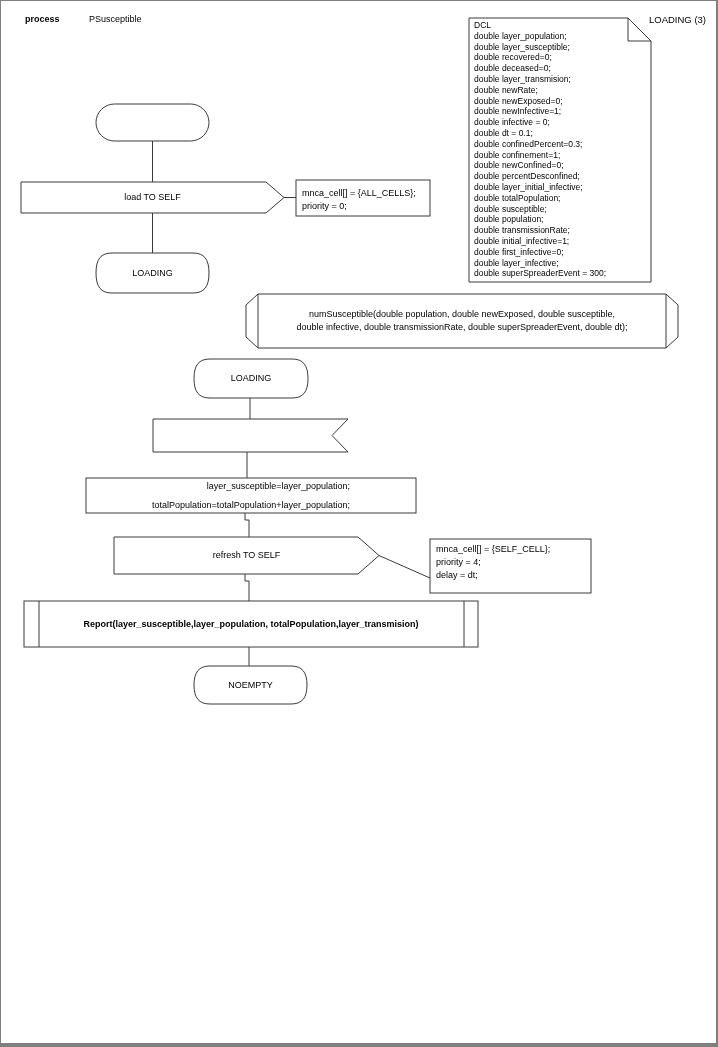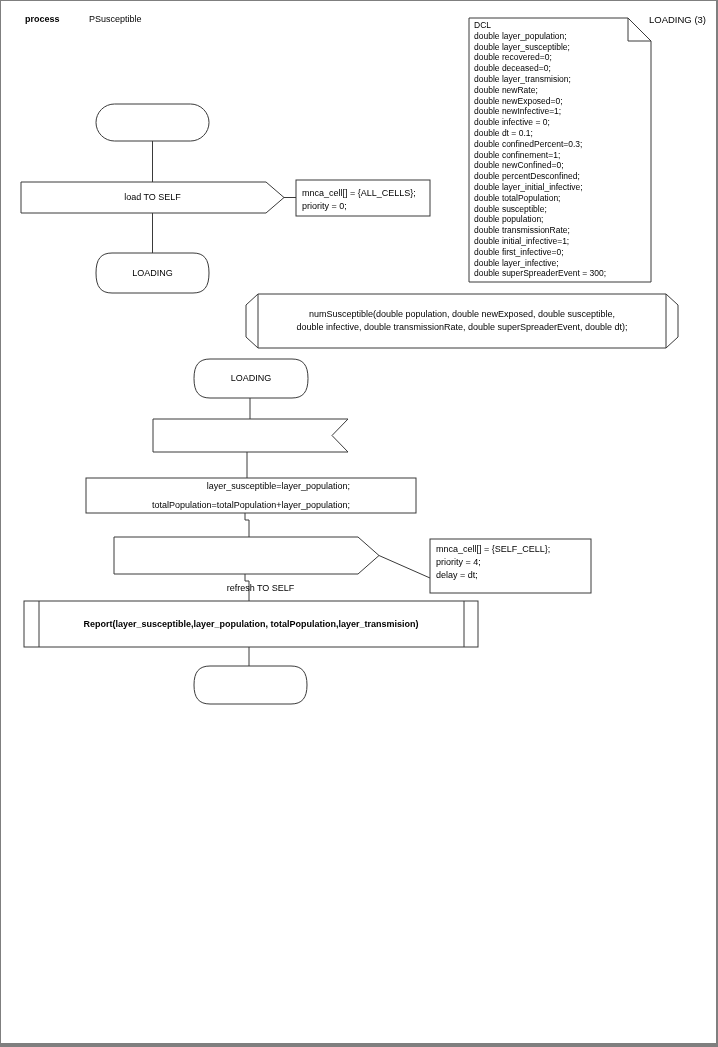--- a/index.html
+++ b/index.html
@@ -27,21 +27,21 @@
   .hdr-name{left:88px;top:13px;}
   .state-ref{right:10px;top:13px;font-size:9.5px;text-align:center;}
   .dcl{left:473px;top:19px;width:172px;font-size:8.5px;line-height:10.8px;}
   .out1{left:20px;top:181px;width:263px;height:31px;}
   .cmt1{left:301px;top:186px;width:126px;line-height:12.5px;}
   .st1{left:95px;top:252px;width:113px;height:40px;}
   .procdecl{left:245px;top:293px;width:432px;height:54px;line-height:13px;}
   .st2{left:193px;top:358px;width:114px;height:39px;}
   .inp{left:152px;top:418px;width:195px;height:33px;}
   .task{left:85px;top:477px;width:330px;height:35px;line-height:19px;text-align:right;}
-  .out2{left:127px;top:536px;width:265px;height:37px;margin-top:33px;}
+  .out2{left:113px;top:536px;width:265px;height:37px;}
   .cmt2{left:435px;top:542px;width:150px;line-height:13px;}
   .call{left:23px;top:600px;width:454px;height:46px;font-weight:bold;}
   .st3{left:193px;top:665px;width:113px;height:38px;}
 </style>
 </head>
 <body>
 
 <div id="page">
 
   <svg id="shapes" viewBox="0 0 718 1047" xmlns="http://www.w3.org/2000/svg">
@@ -123,14 +123,15 @@
 double infective, double transmissionRate, double superSpreaderEvent, double dt);</div>
 
   <div class="lbl ctr st2">LOADING</div>
   <div class="lbl ctr task">layer_susceptible=layer_population;
 totalPopulation=totalPopulation+layer_population;</div>
   <div class="lbl ctr out2">refresh TO SELF</div>
   <div class="lbl cmt2">mnca_cell[] = {SELF_CELL};
 priority = 4;
 delay = dt;</div>
   <div class="lbl ctr call">Report(layer_susceptible,layer_population, totalPopulation,layer_transmision)</div>
+  <div class="lbl ctr st3">NOEMPTY</div>
 
 </div>
 
 </body></html>

